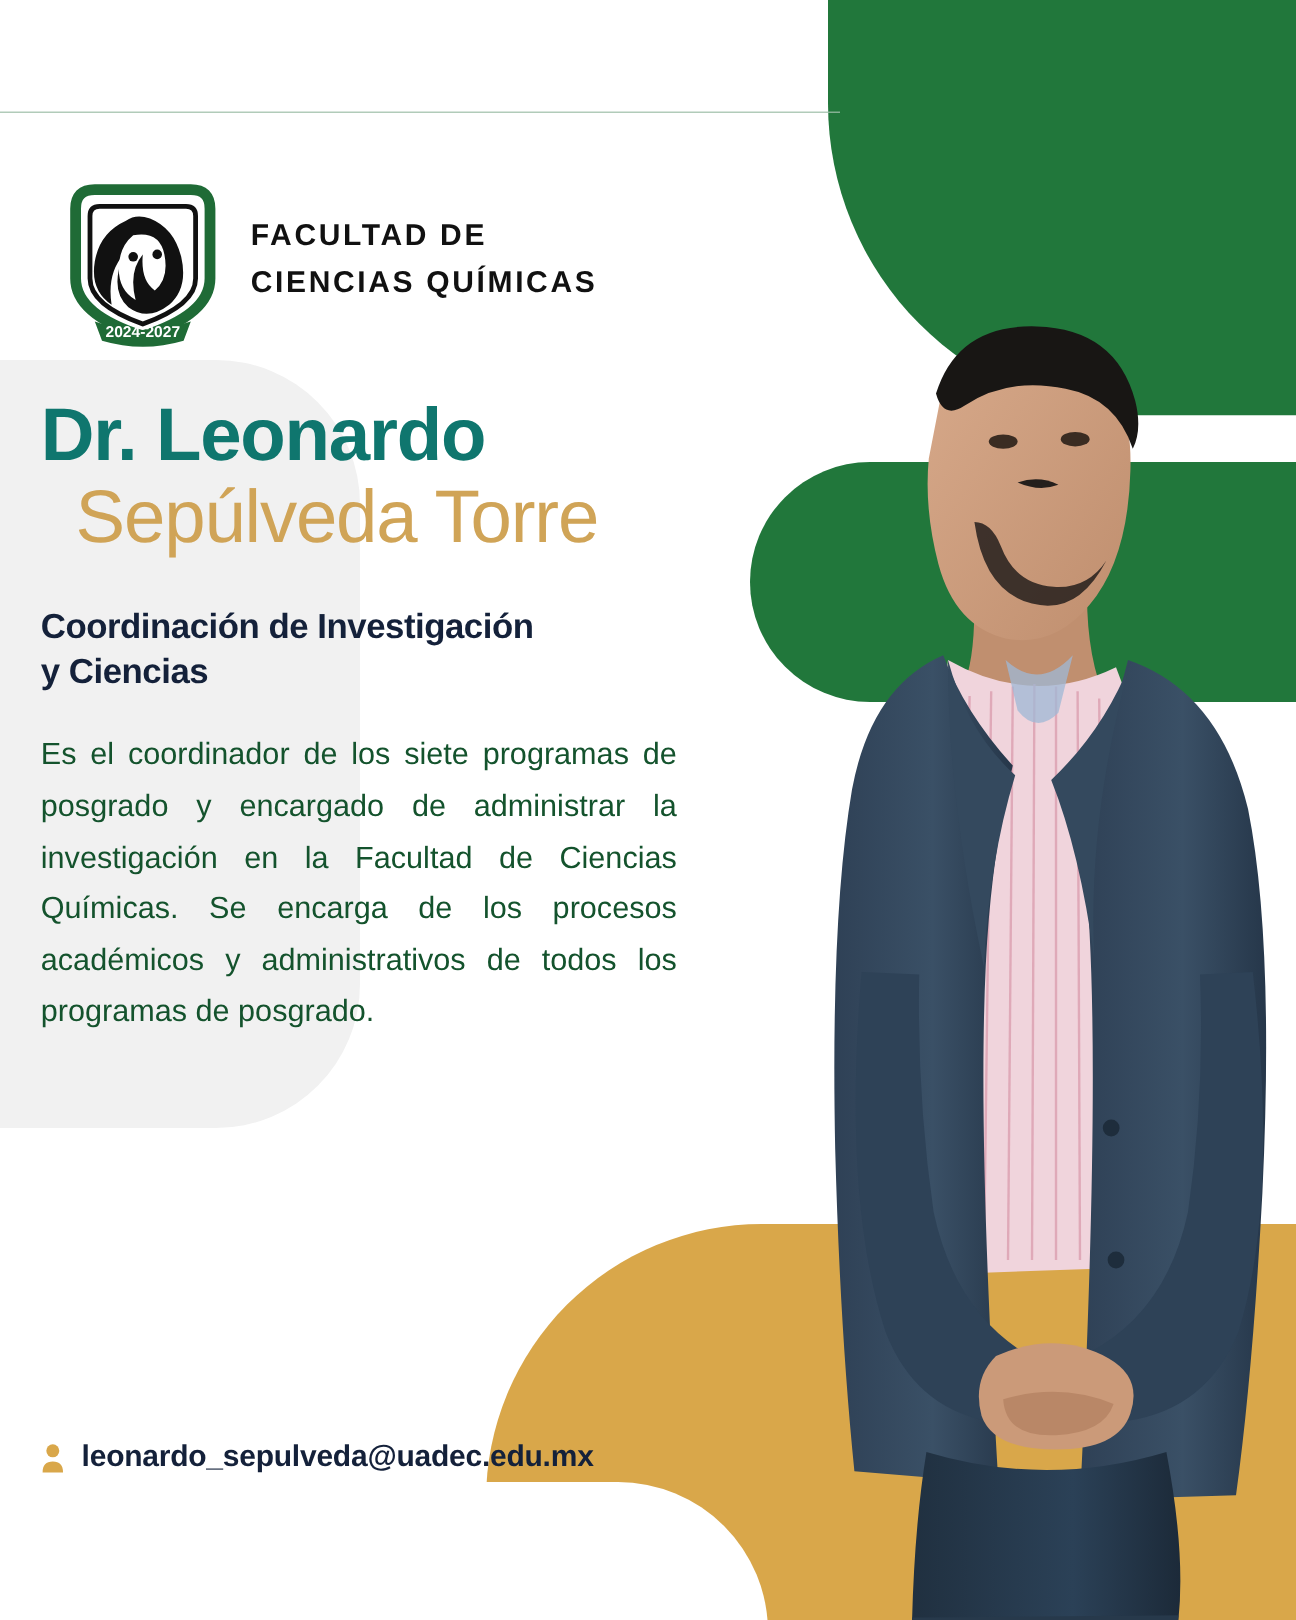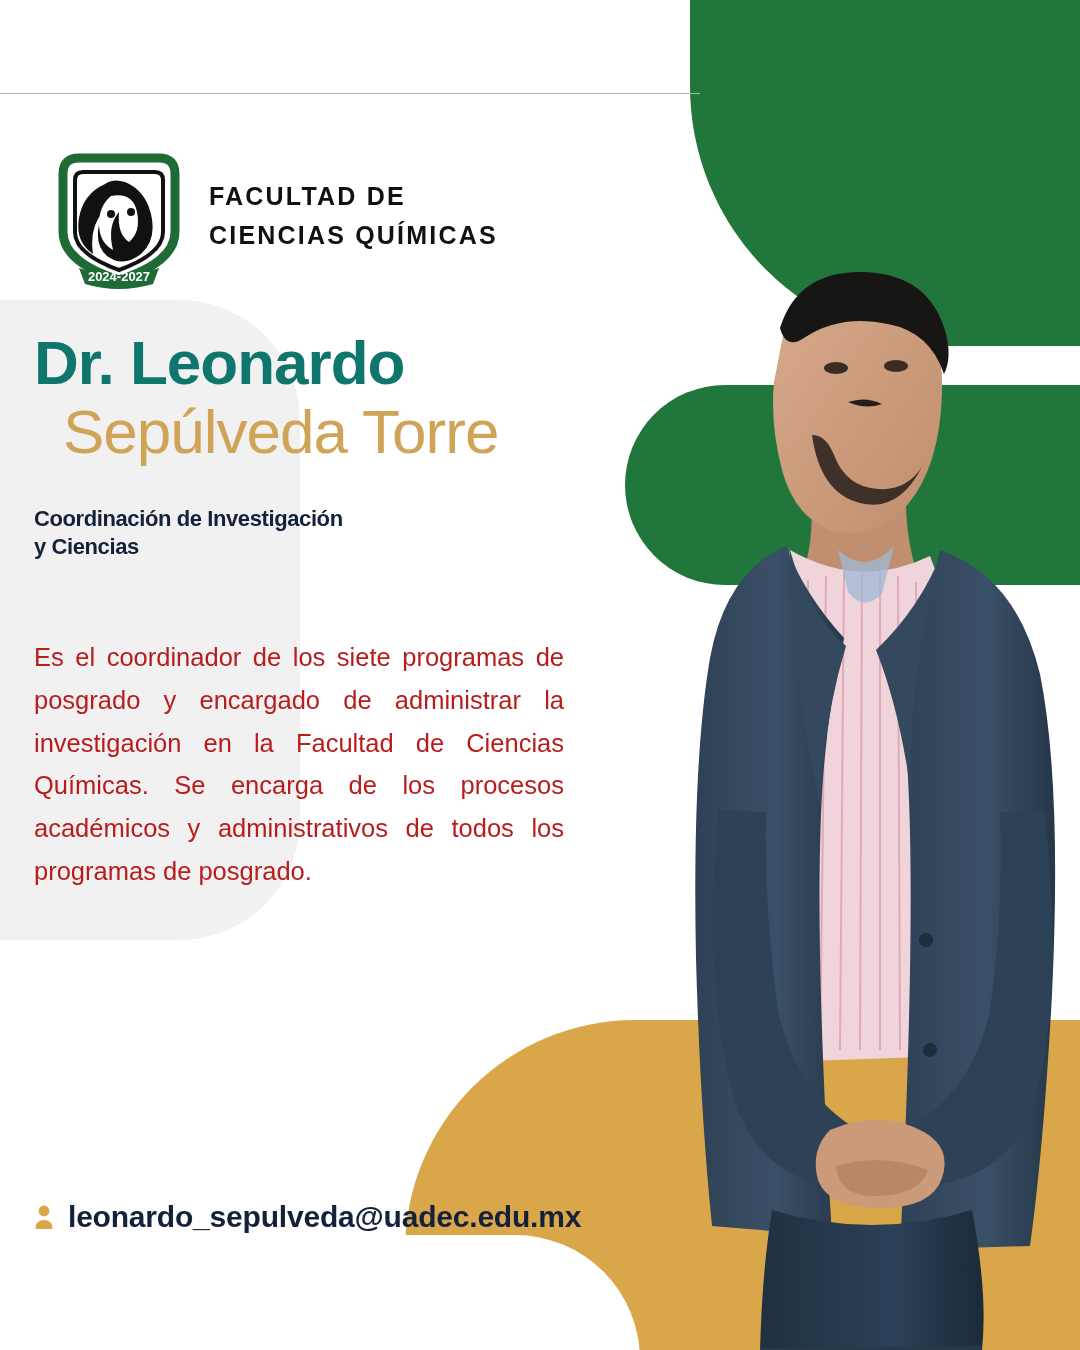--- a/index.html
+++ b/index.html
@@ -125,50 +125,50 @@
     margin-top: 2px;
     margin-left: 29px;
   }
 
   
   .role {
     position: absolute;
     top: 505px;
     left: 34px;
     width: 560px;
-    font-size: 22px;
+    font-size: 29px;
     font-weight: bold;
     color: #14213a;
     line-height: 1.28;
     letter-spacing: -0.4px;
   }
 
   
   .description {
     position: absolute;
-    top: 636px;
+    top: 608px;
     left: 34px;
     width: 530px;
     font-size: 25.5px;
     line-height: 1.68;
-    color: #b91c1c;
+    color: #14532d;
     text-align: justify;
   }
 
   
   .contact {
     position: absolute;
     top: 1200px;
     left: 34px;
     display: flex;
     align-items: center;
     gap: 14px;
   }
   .contact-email {
-    font-size: 30px;
+    font-size: 25px;
     font-weight: bold;
     color: #14213a;
     letter-spacing: -0.2px;
   }
   .person-icon {
     width: 20px;
     height: 26px;
     display: block;
   }
 

